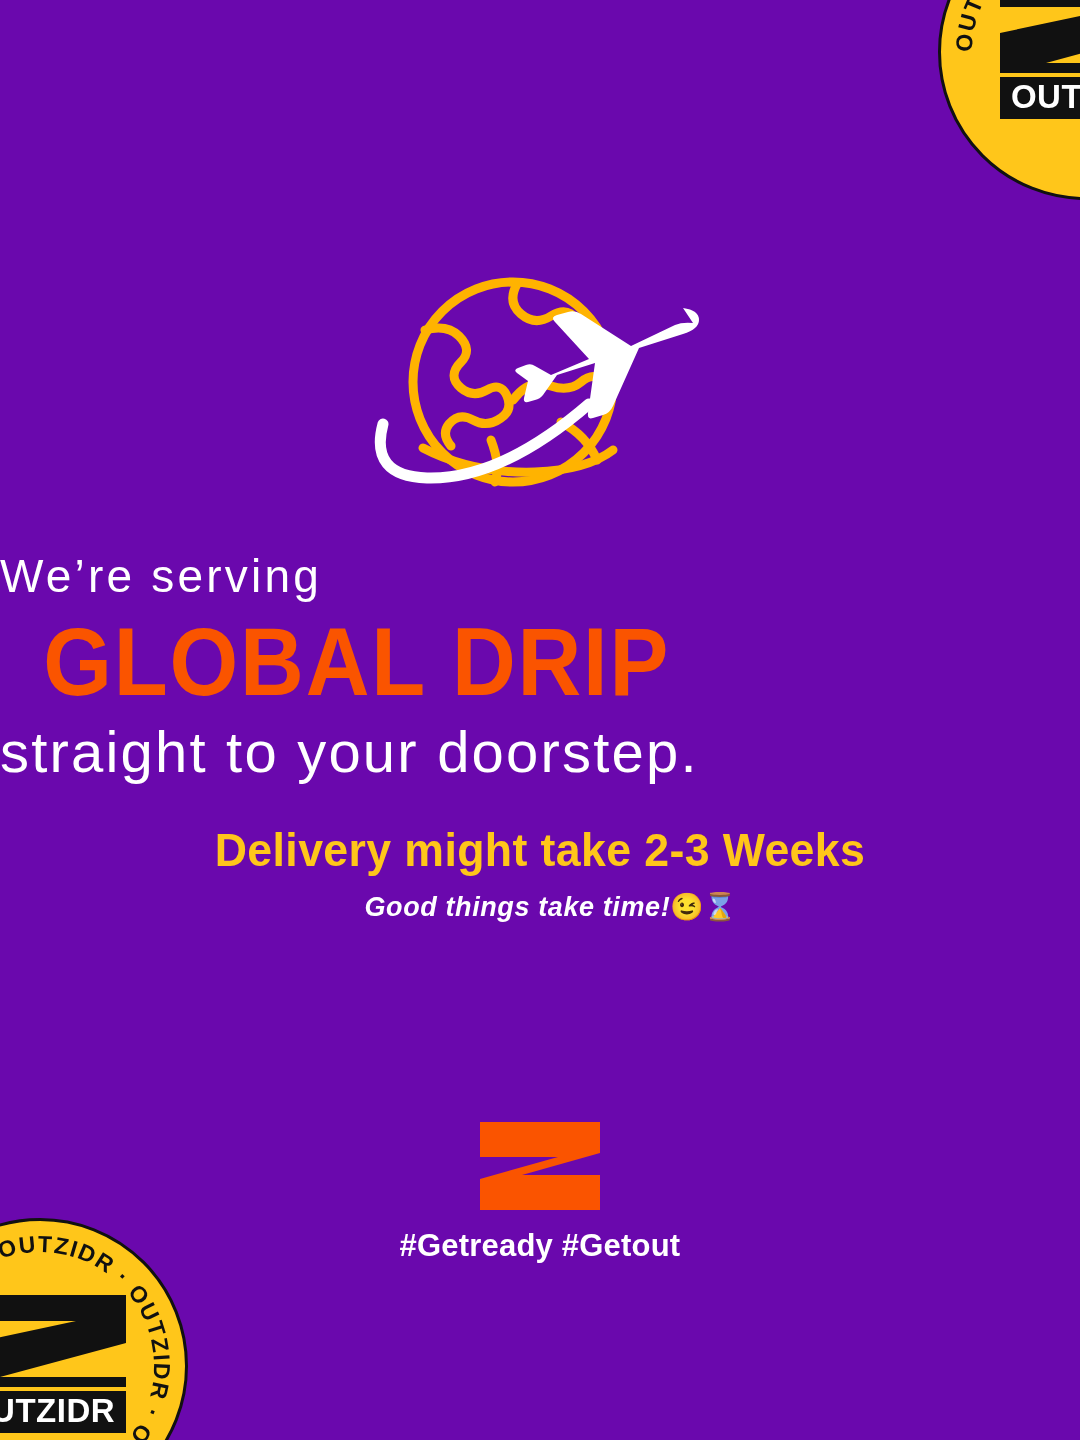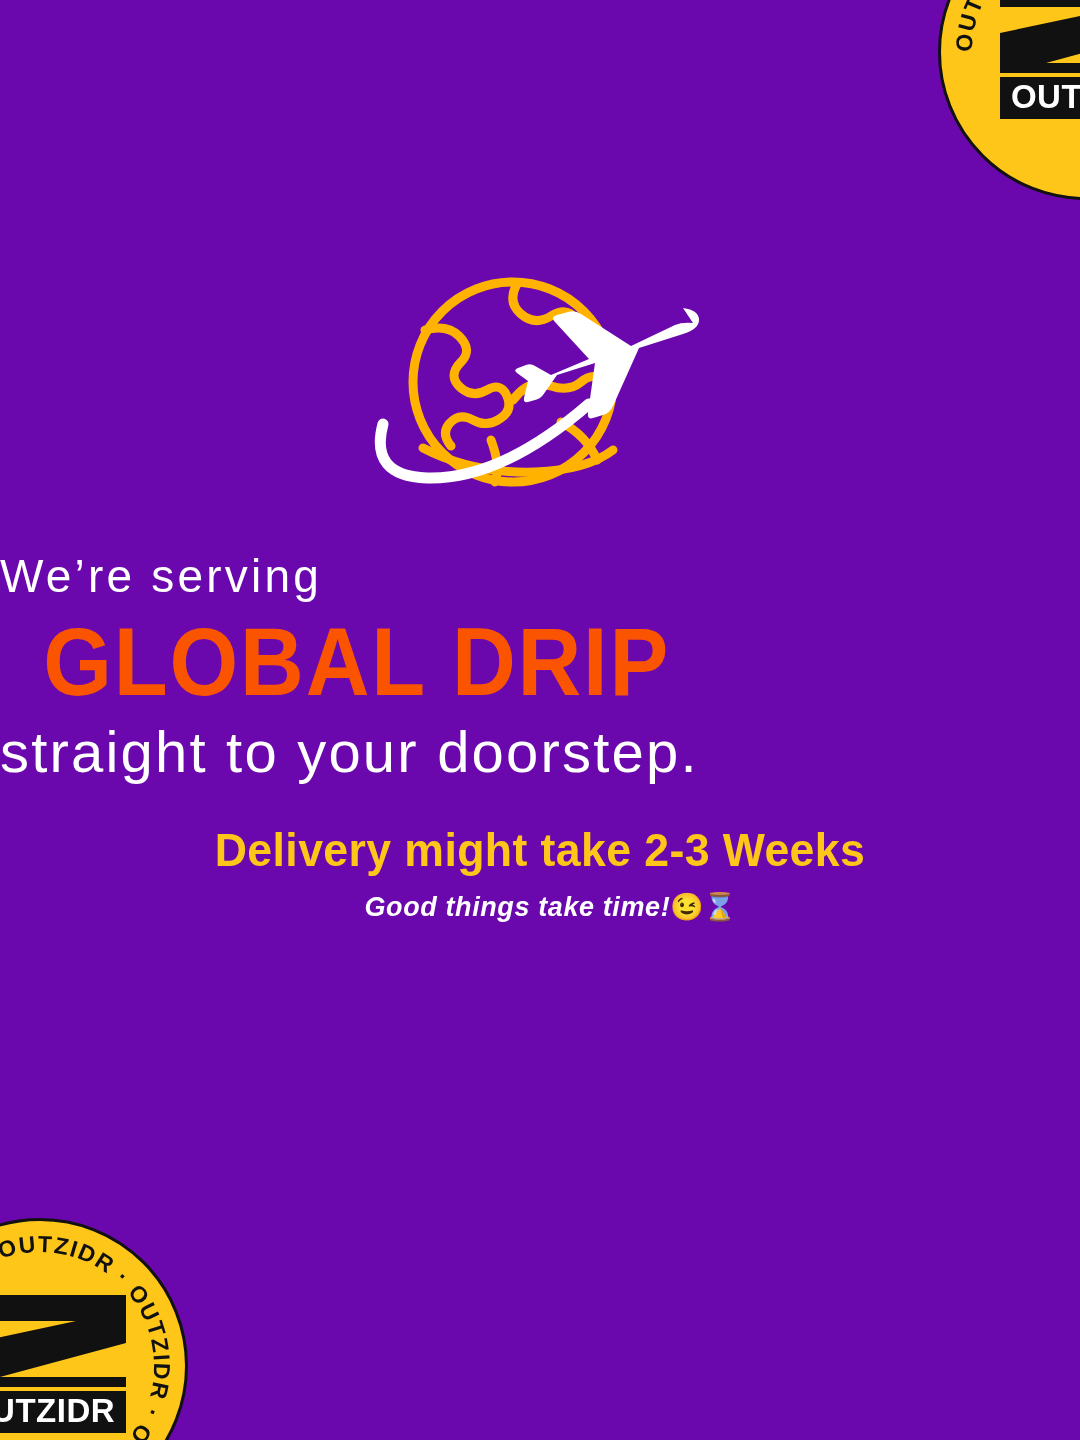--- a/index.html
+++ b/index.html
@@ -214,14 +214,22 @@
     <p class="kicker">We’re serving</p>
     <p class="hero">GLOBAL DRIP</p>
     <p class="sub">straight to your doorstep.</p>
   </div>
 
   <div class="delivery">
     <p class="delivery-main">Delivery might take 2-3 Weeks</p>
     <p class="delivery-note"><span>Good things take time!</span><span class="emoji">😉⌛</span></p>
   </div>
 
+  <div class="footer">
+    <span class="zmark">
+      <svg width="120" height="88" viewBox="0 0 120 88">
+        <polygon points="0,0 120,0 120,31 42,53 120,53 120,88 0,88 0,57 78,35 0,35" fill="#FA5400"></polygon>
+      </svg>
+    </span>
+    <p class="tagline">#Getready #Getout</p>
+  </div>
 
 </div>
 
 </body></html>

